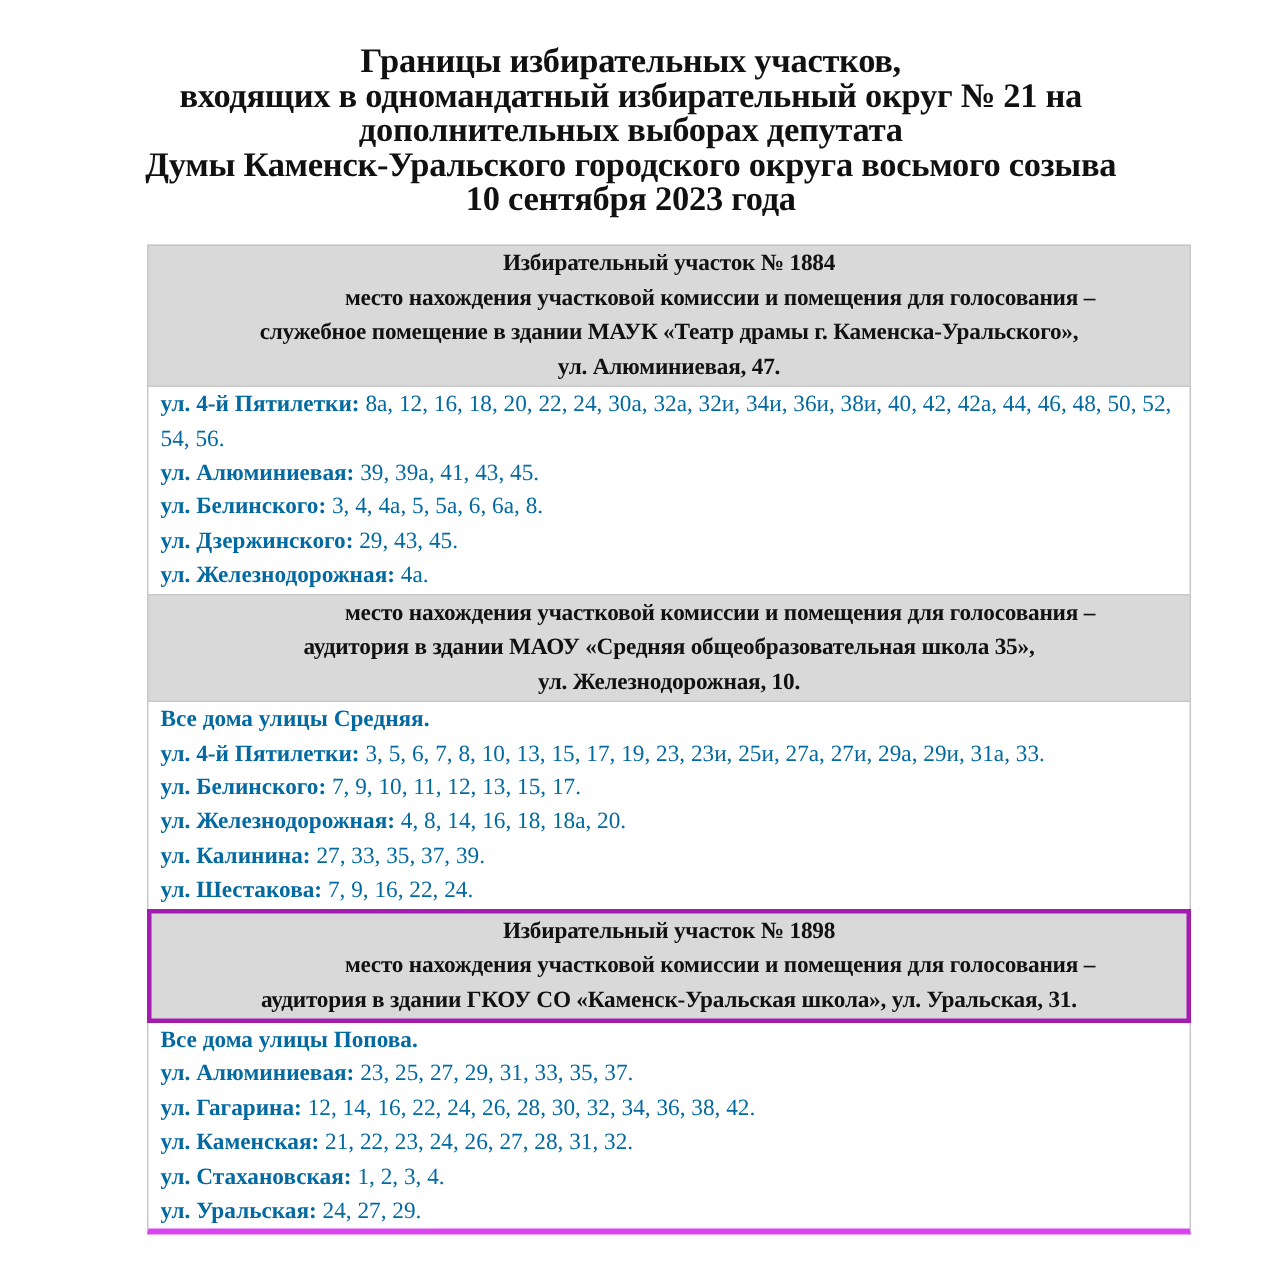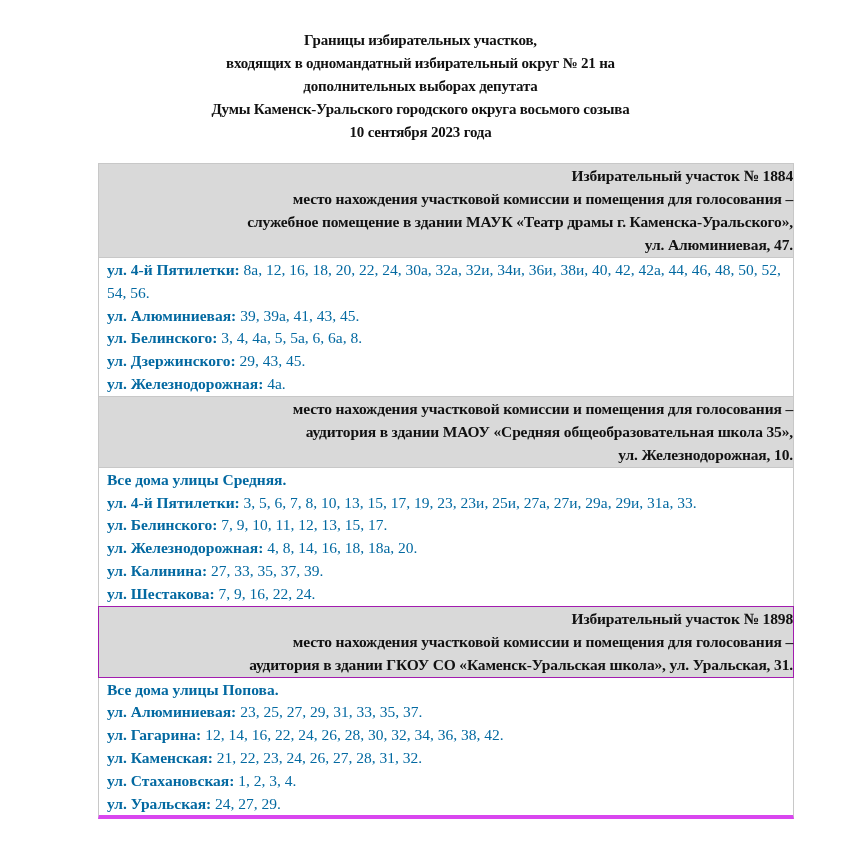--- a/index.html
+++ b/index.html
@@ -1,38 +1,38 @@
 <!DOCTYPE html>
 <html><head>
 <meta charset="utf-8">
 <style>
   html, body { margin: 0; padding: 0; background: #ffffff; }
   body { width: 841px; height: 850px; position: relative; overflow: hidden; }
   .title {
     position: absolute; left: 0; top: 29px; width: 841px;
     text-align: center;
     font-family: "Liberation Serif", serif; font-weight: bold;
-    font-size: 15px; line-height: 23px; color: #111;
+    font-size: 23px; line-height: 23px; color: #111;
     letter-spacing: -0.2px;
   }
   .title div { white-space: nowrap; }
   .table {
     position: absolute; left: 98px; top: 163px; width: 696px;
   }
   .hdr {
     background: #d9d9d9;
     border: 1px solid #c8c8c8;
     text-align: center;
     font-family: "Liberation Serif", serif; font-weight: bold;
     font-size: 15.5px; line-height: 23px; color: #111;
     padding: 0 0 1px 0;
     letter-spacing: -0.15px;
   }
-  .hdr.dark { border: 1px solid #a21caf; }
-  .hdr div { white-space: nowrap; text-align: right; }
+  .hdr.dark { border: 3px solid #a21caf; }
+  .hdr div { white-space: nowrap; }
   .hdr .indent { padding-left: 68px; }
   .body {
     border-left: 1px solid #c8c8c8; border-right: 1px solid #c8c8c8;
     padding: 1px 8px 0 8px;
     font-family: "Liberation Serif", serif;
     font-size: 15.5px; line-height: 22.8px; color: #0369a1;
   }
   .body.last { border-bottom: 4px solid #d946ef; }
   .row { white-space: normal; }
   .row b { font-weight: bold; }

